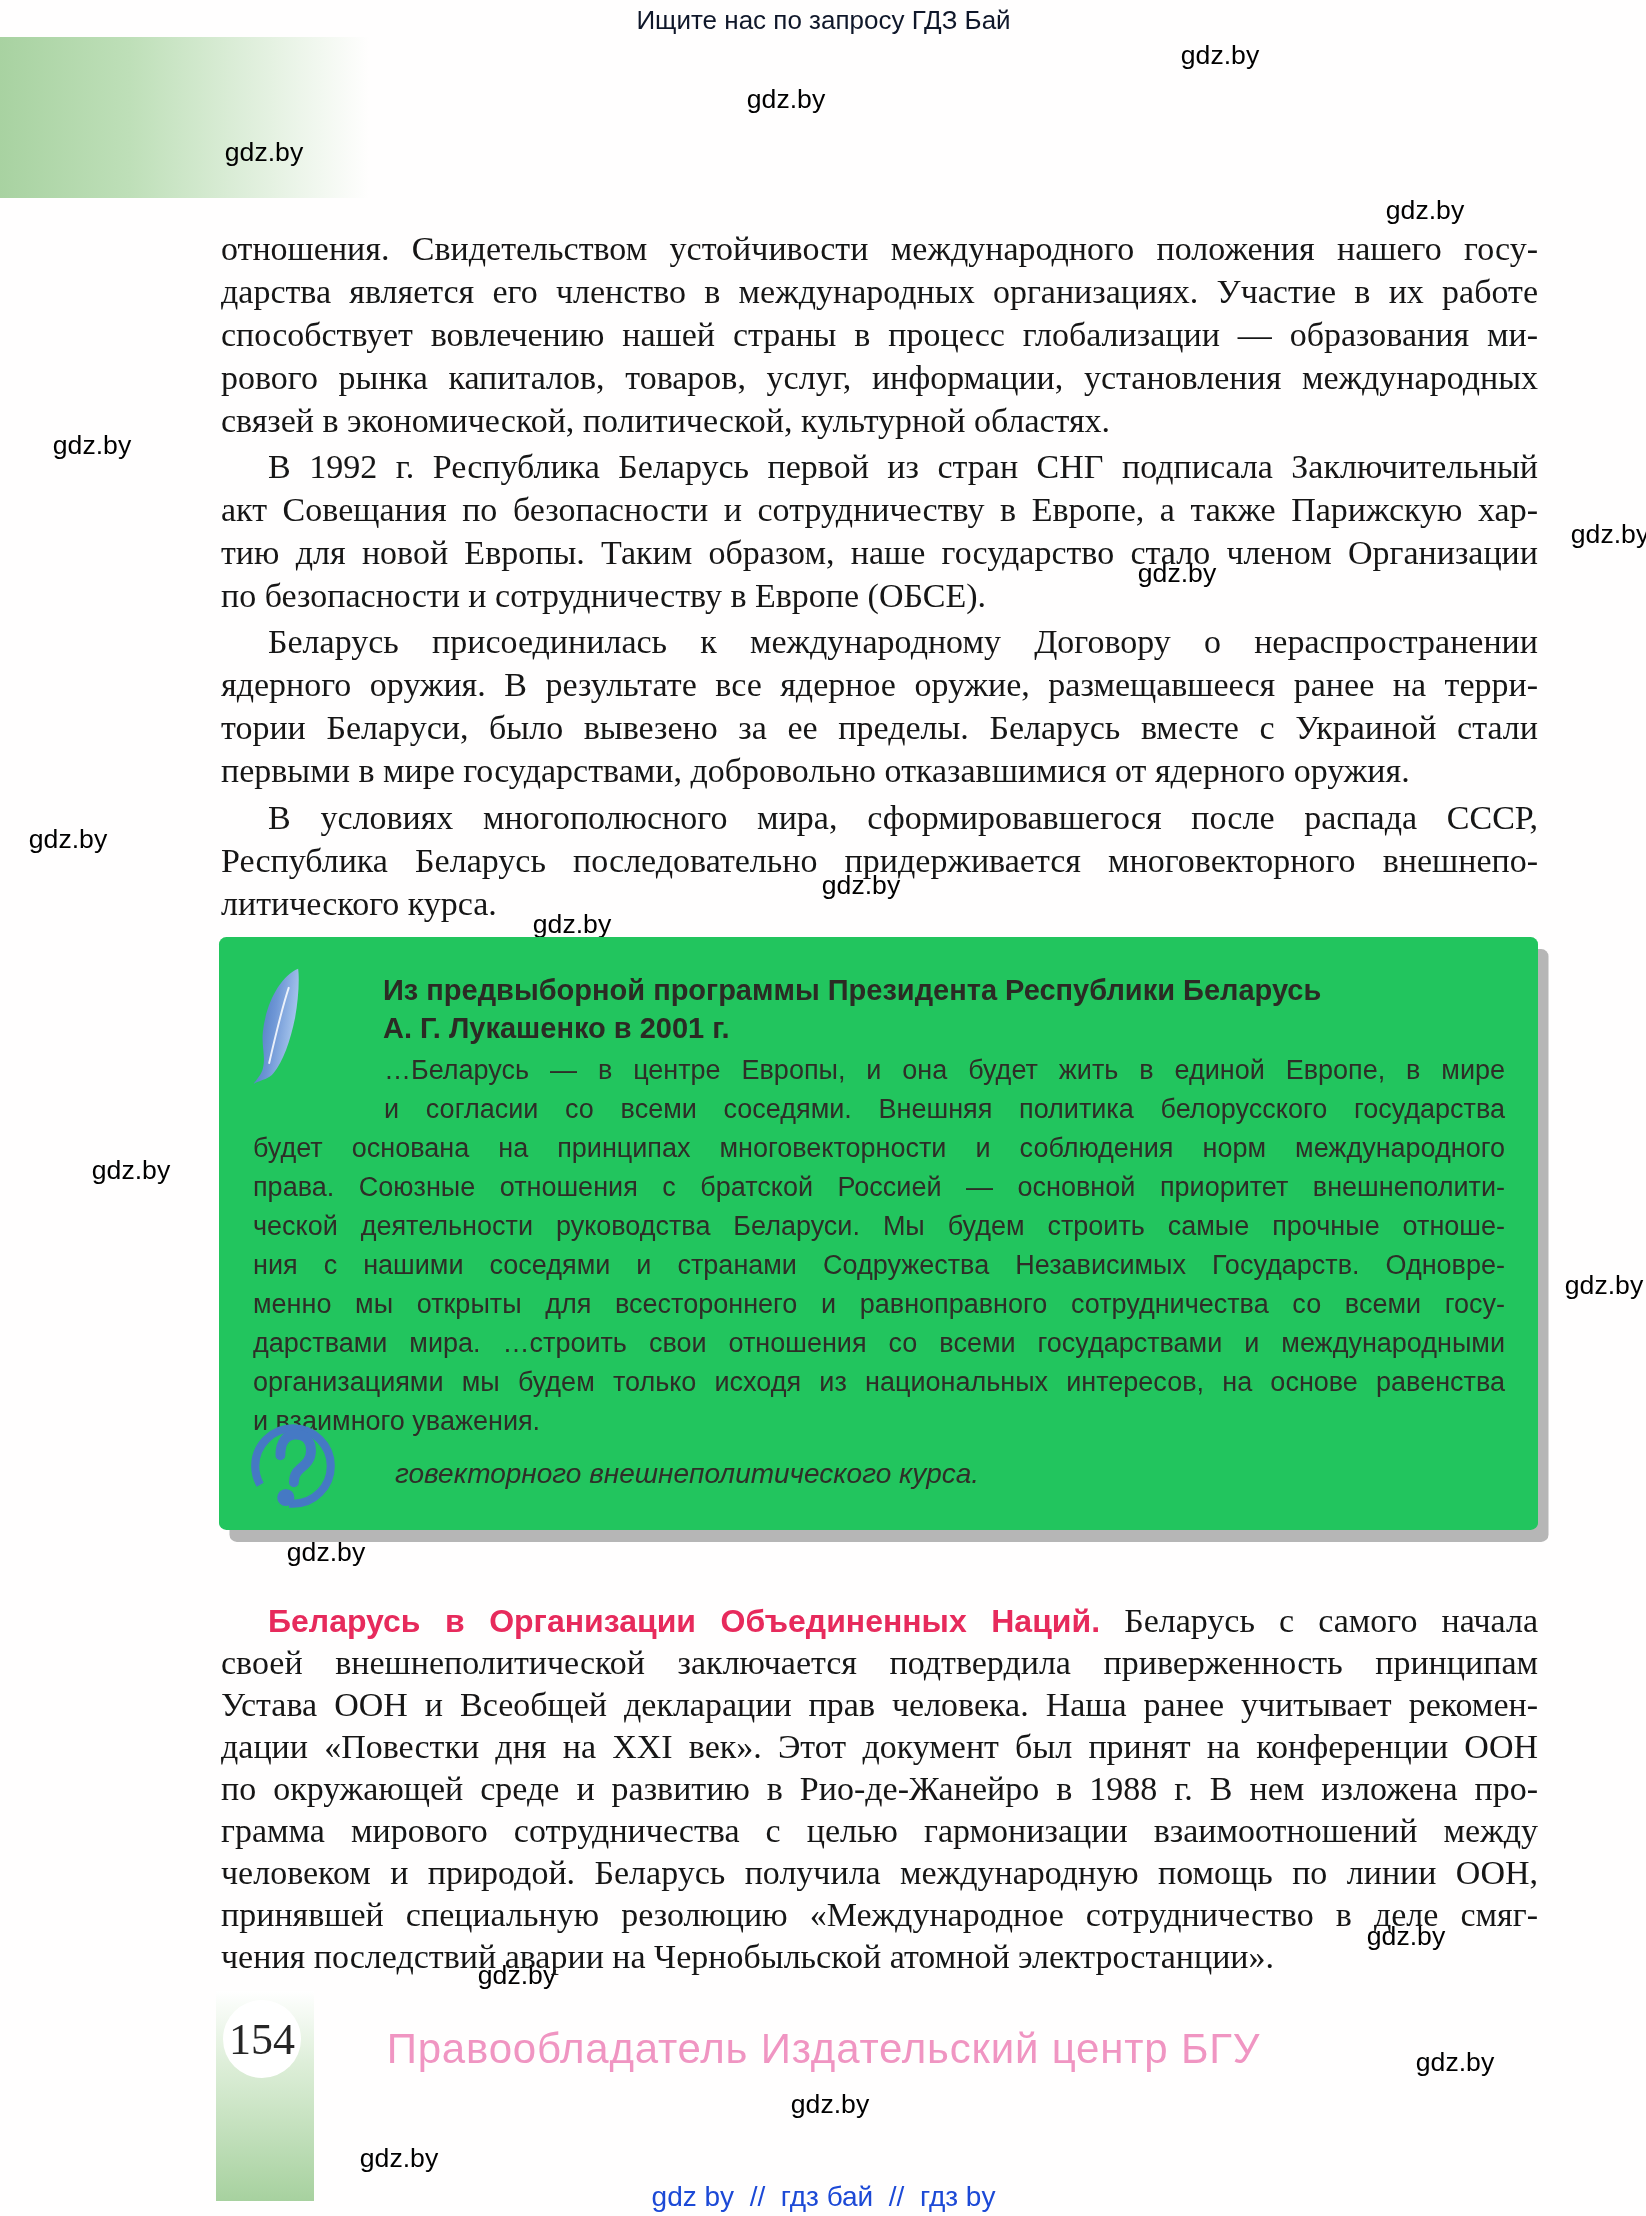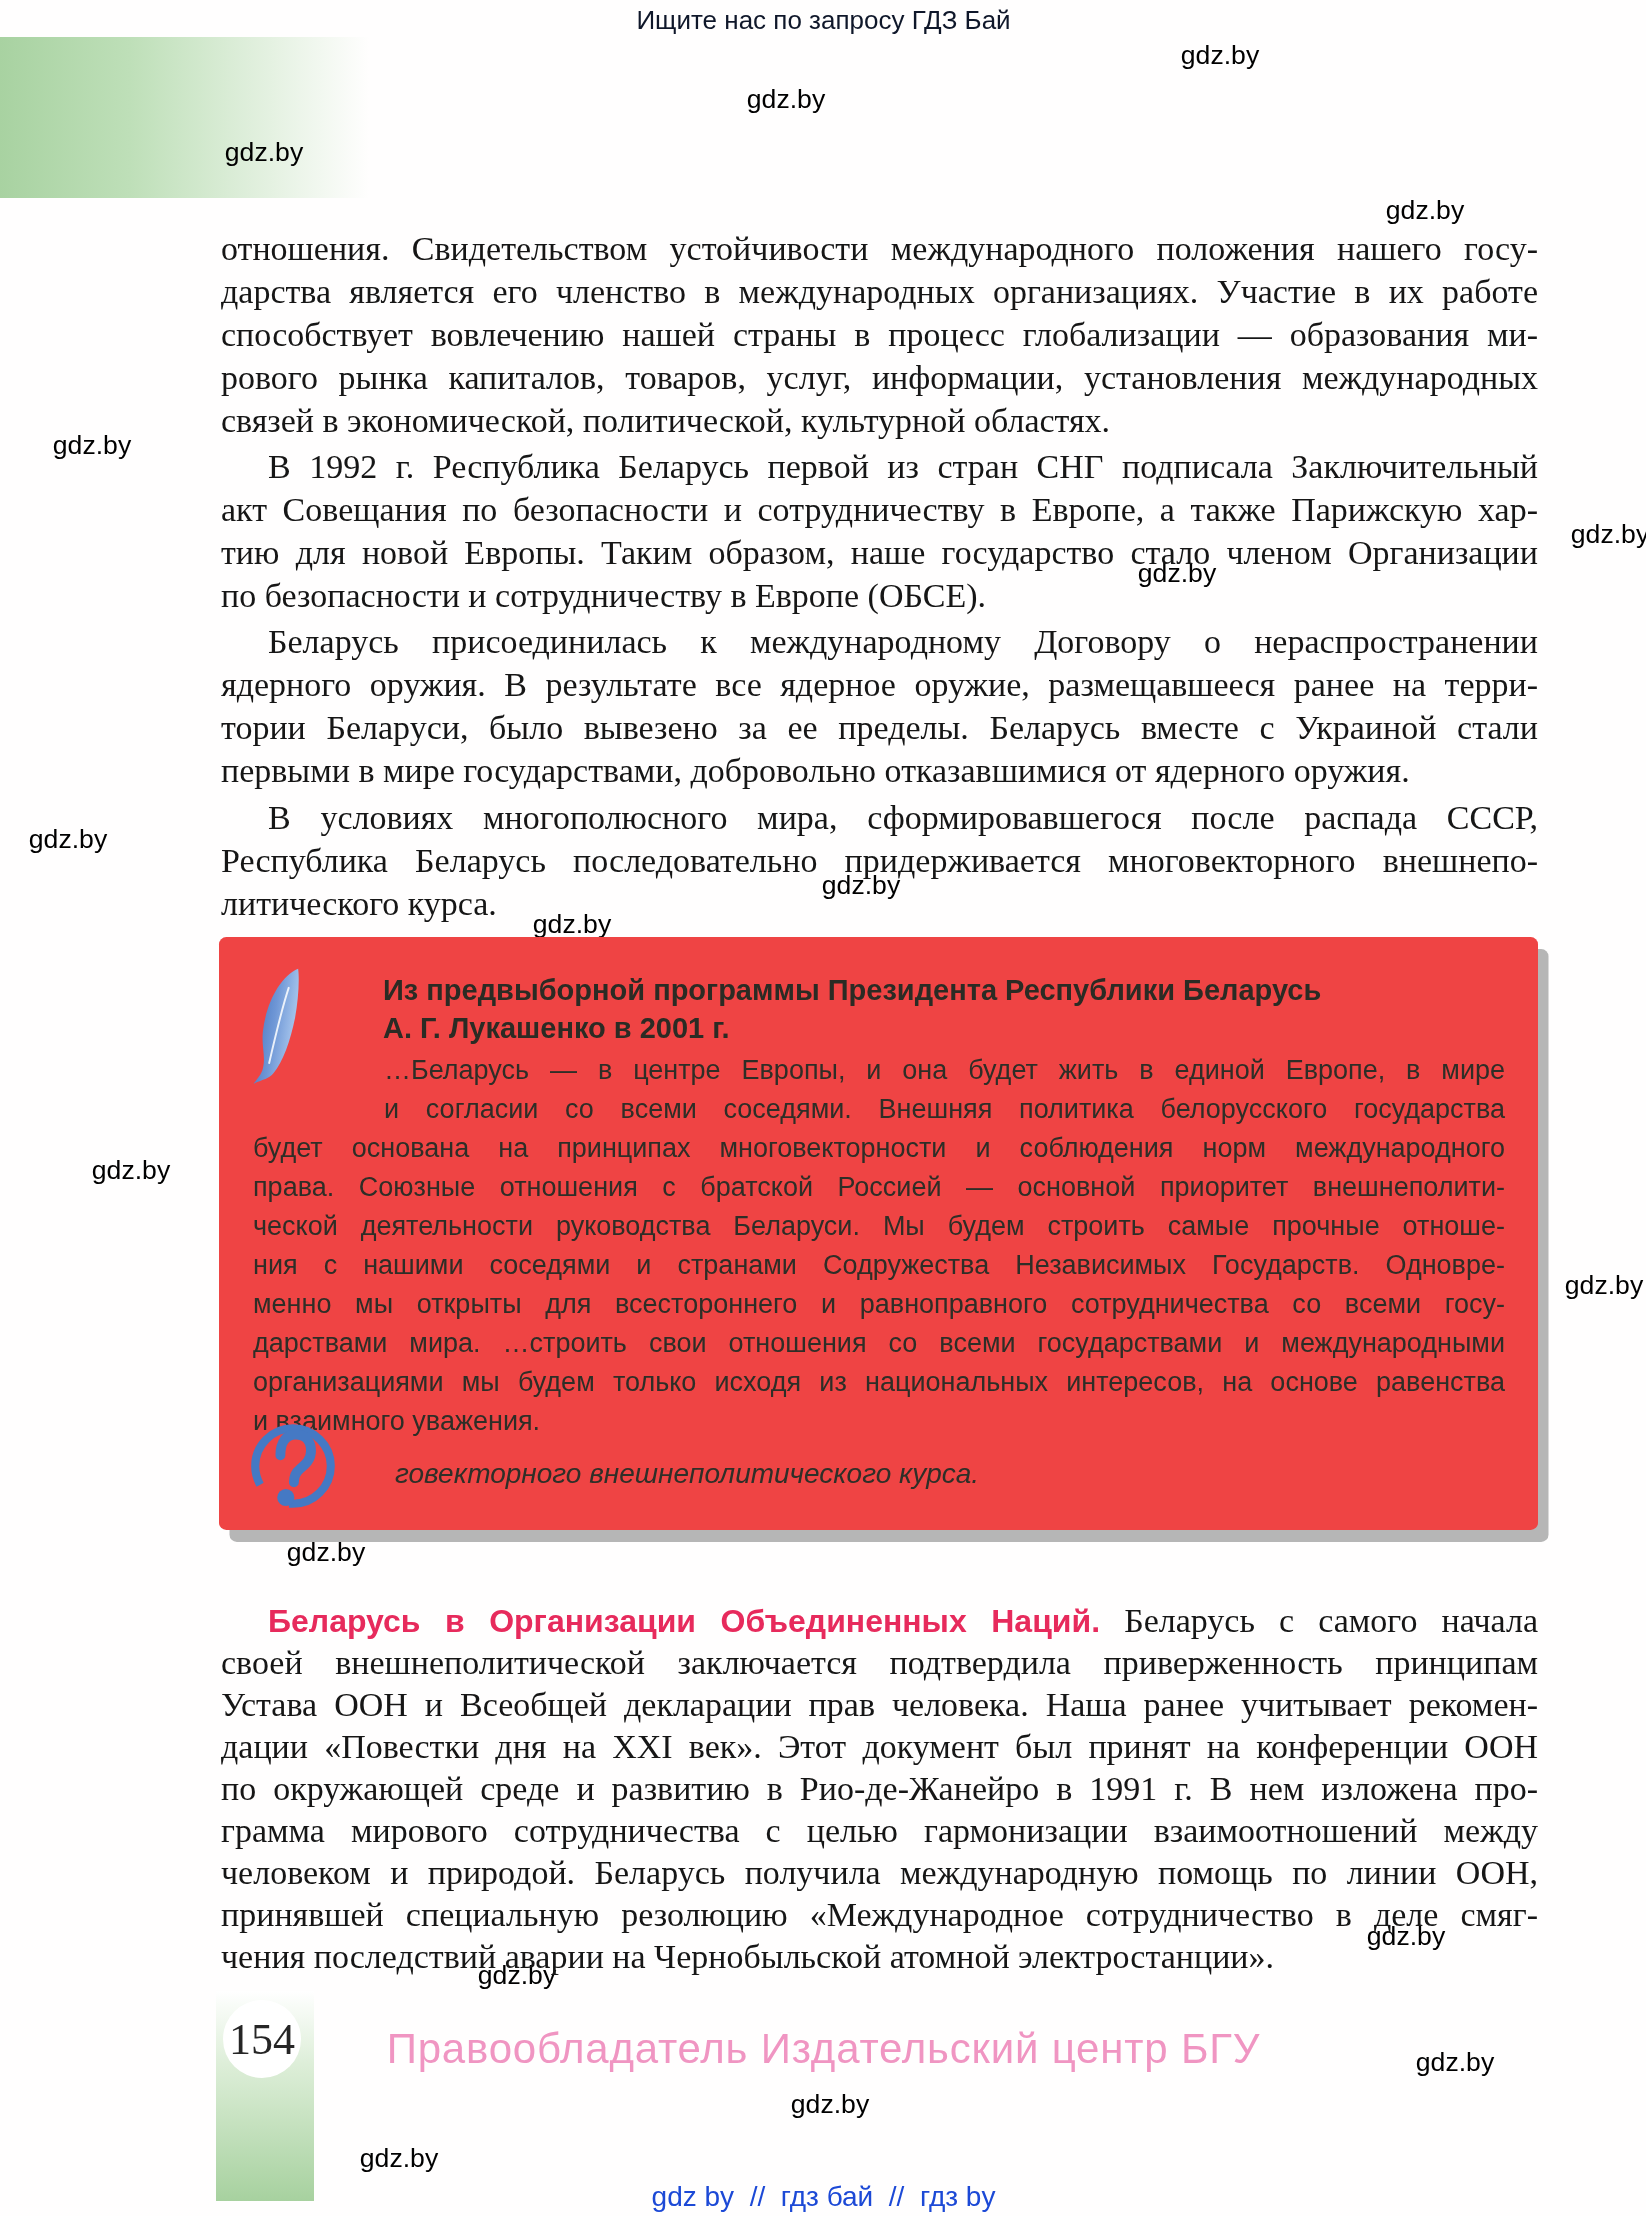--- a/index.html
+++ b/index.html
@@ -14,21 +14,21 @@
 
   .wm{position:absolute;transform:translate(-50%,-50%);font-family:"Liberation Sans",sans-serif;
         font-size:26.6px;color:#000000;white-space:nowrap;}
 
   .main-text{position:absolute;left:221px;top:227px;width:1317px;font-size:34px;line-height:43px;}
   .para{margin:0 0 3.2px 0;}
   .line{text-align:justify;text-align-last:justify;}
   .line.last{text-align-last:left;}
   .line.indent{padding-left:47px;}
 
-  .quote-box{position:absolute;left:219px;top:937px;width:1319px;height:593px;background:#ef4444;
+  .quote-box{position:absolute;left:219px;top:937px;width:1319px;height:593px;background:#22c55e;
         border-radius:7.3px;box-shadow:10.5px 12px 0 #b6b6b6;
         font-family:"Liberation Sans",sans-serif;color:#2e2e27;}
   .feather{position:absolute;left:26.6px;top:27px;width:69px;height:123px;}
   .qb-title{position:absolute;left:164px;top:34px;font-size:29px;font-weight:bold;line-height:38px;color:#2b2b24;}
   .qb-body{position:absolute;left:34px;top:114px;width:1252px;font-size:27px;line-height:39px;}
   .qb-line.indent{padding-left:131px;}
   .q-icon{position:absolute;left:29px;top:484px;width:90px;height:90px;}
   .q-text{position:absolute;left:176px;top:516px;width:1108px;font-size:28px;font-style:italic;line-height:42px;color:#2f2f28;}
 
   .un-section{position:absolute;left:221px;top:1600px;width:1317px;font-size:34px;line-height:42px;}
@@ -145,21 +145,21 @@
         <div class="line last">говекторного внешнеполитического курса.</div>
       </div>
   </div>
 
   <div class="un-section">
     <div class="line indent"><span class="un-heading">Беларусь в Организации Объединенных Наций.</span><span> Беларусь с самого начала</span></div>
     <div id="un-lines">
         <div class="line">своей внешнеполитической заключается подтвердила приверженность принципам</div>
         <div class="line">Устава ООН и Всеобщей декларации прав человека. Наша ранее учитывает рекомен-</div>
         <div class="line">дации «Повестки дня на XXI век». Этот документ был принят на конференции ООН</div>
-        <div class="line">по окружающей среде и развитию в Рио-де-Жанейро в 1991 г. В нем изложена про-</div>
+        <div class="line">по окружающей среде и развитию в Рио-де-Жанейро в 1988 г. В нем изложена про-</div>
         <div class="line">грамма мирового сотрудничества с целью гармонизации взаимоотношений между</div>
         <div class="line">человеком и природой. Беларусь получила международную помощь по линии ООН,</div>
         <div class="line">принявшей специальную резолюцию «Международное сотрудничество в деле смяг-</div>
         <div class="line last">чения последствий аварии на Чернобыльской атомной электростанции».</div>
       </div>
   </div>
 
   <div class="bar-bottom"></div>
   <div class="badge">
     <span>154</span>

